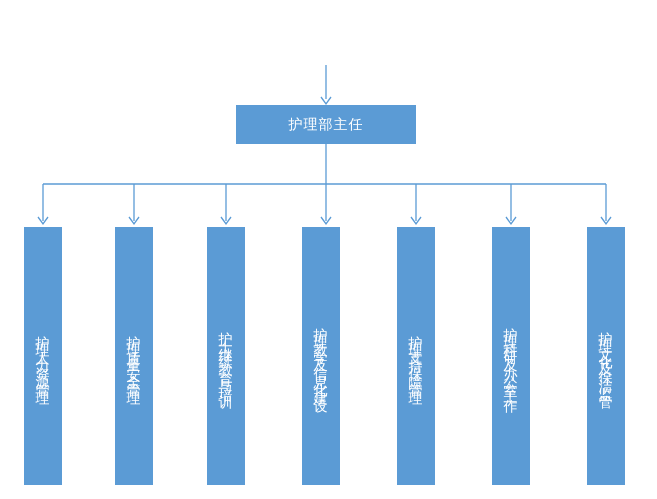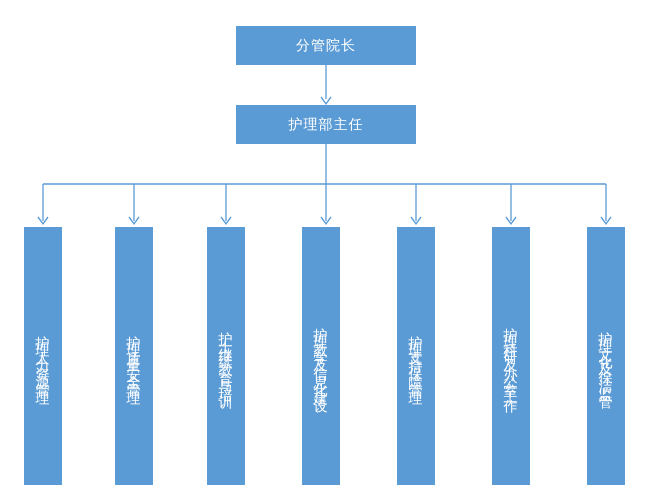--- a/index.html
+++ b/index.html
@@ -80,23 +80,20 @@
       <polyline points="321,217 326,224 331,217"></polyline>
       <path d="M416 184 V 221"></path>
       <polyline points="411,217 416,224 421,217"></polyline>
       <path d="M511 184 V 221"></path>
       <polyline points="506,217 511,224 516,217"></polyline>
       <path d="M606 184 V 221"></path>
       <polyline points="601,217 606,224 611,217"></polyline>
     </g>
   </svg>
 
-  <div class="node node-top node-root">
-    <span>分管院长</span>
-  </div>
 
   <div class="node node-top node-manager">
     <span>护理部主任</span>
   </div>
 
   <div class="node dept" style="left:24px">
     <span class="vtext">护理人力资源管理</span>
   </div>
   <div class="node dept" style="left:115px">
     <span class="vtext">护理质量安全管理</span>

